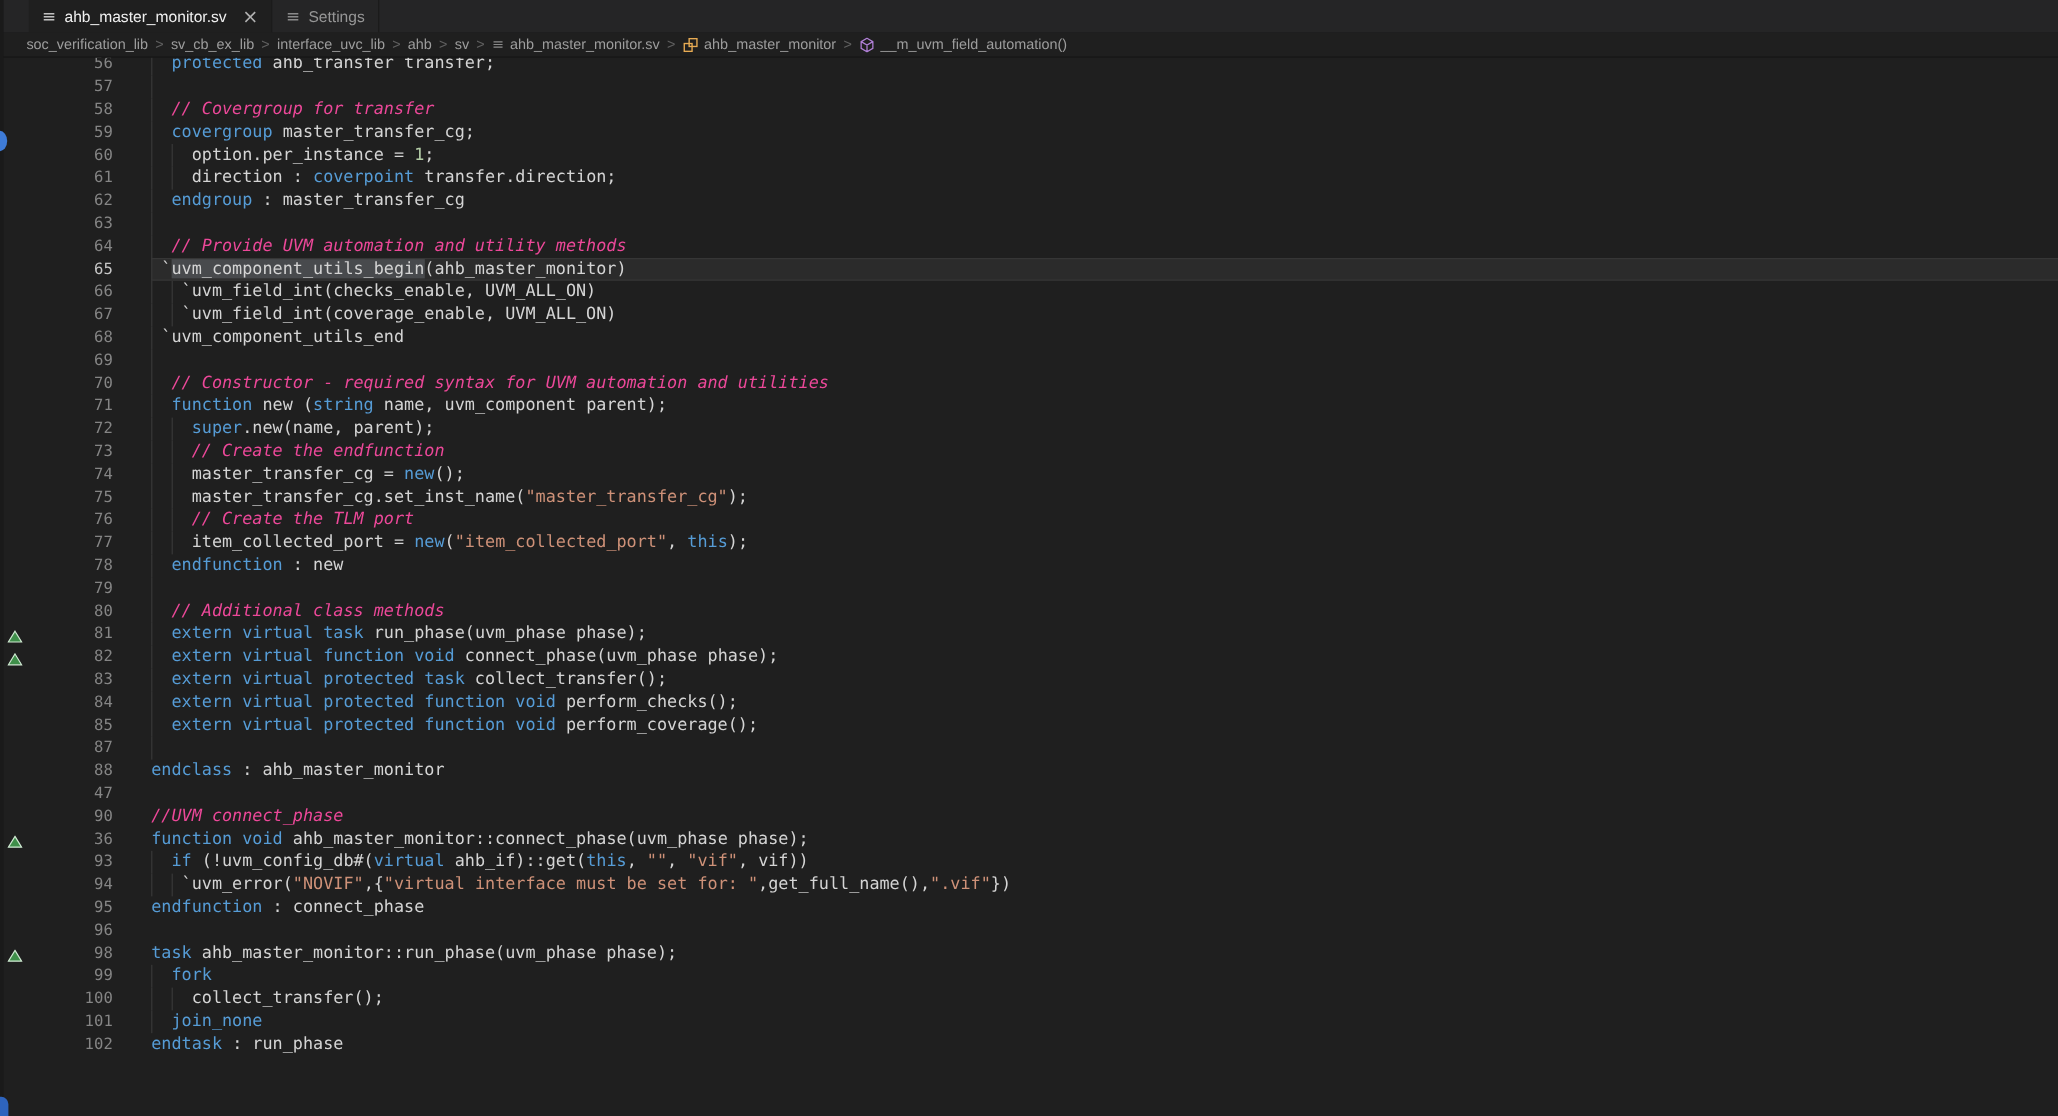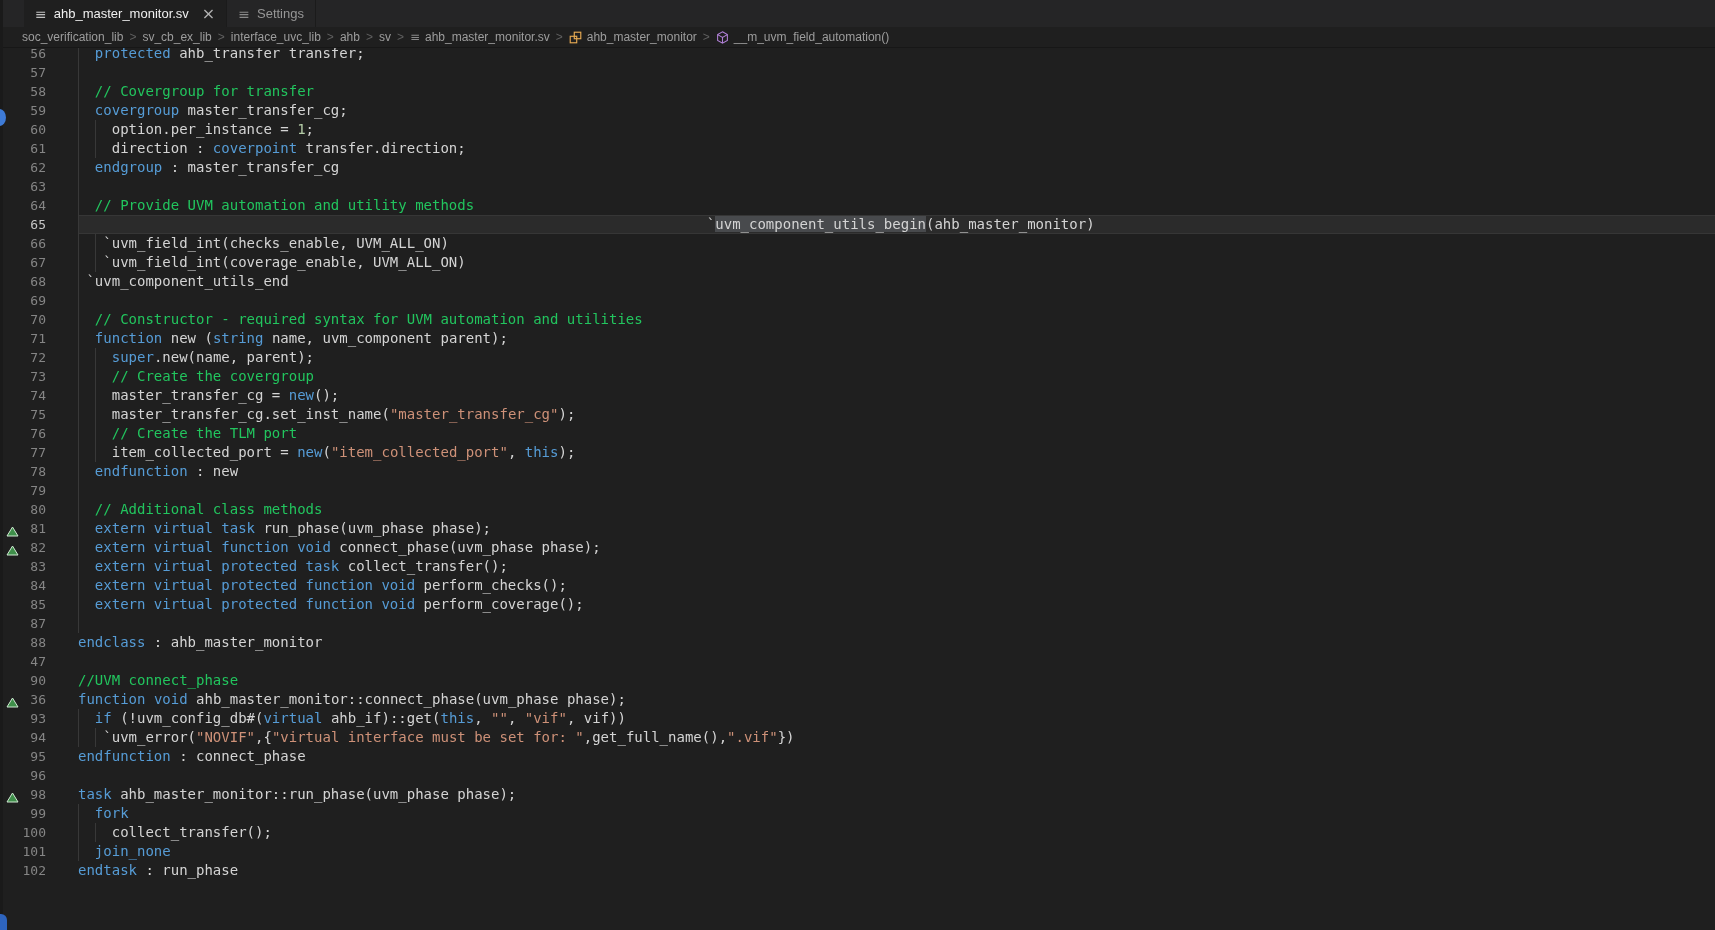--- a/index.html
+++ b/index.html
@@ -22,33 +22,33 @@
                border-bottom:1px solid #171717;}
   .crumb{display:flex;align-items:center;gap:5px;cursor:pointer;white-space:nowrap;}
   .crumb-sep{color:#5f5f5f;margin:0 6px;font-size:12px;}
   .crumb .ficon{font-size:12px;}
   .crumb svg{display:block;}
 
   
   .editor{position:absolute;top:47px;left:0;right:0;bottom:0;overflow:hidden;z-index:1;}
   .lines{margin-top:-3px;}
   .row{display:flex;height:19px;}
-  .gutter{flex:0 0 78px;width:78px;position:relative;}
+  .gutter{flex:0 0 78px;width:78px;position:relative;padding-left:48px;}
   .lnum{position:absolute;right:32px;top:0;line-height:19px;font-size:13px;color:#858585;
         font-family:"DejaVu Sans Mono",monospace;}
   .row.current .lnum{color:#c6c6c6;}
   .marker{position:absolute;left:6px;top:4px;}
   .codeln{flex:1 1 auto;position:relative;white-space:pre;line-height:19px;font-size:14px;
           font-family:"DejaVu Sans Mono",monospace;color:#d4d4d4;}
   .row.current .codeln{background:rgba(255,255,255,0.055);
-        box-shadow:inset 0 1px 0 rgba(255,255,255,0.055),inset 0 -1px 0 rgba(255,255,255,0.055);text-align:center;}
+        box-shadow:inset 0 1px 0 rgba(255,255,255,0.055),inset 0 -1px 0 rgba(255,255,255,0.055);}
   .guide{position:absolute;top:0;bottom:0;width:1px;background:#383838;}
   .t-tx{color:#d4d4d4;}
   .t-kw{color:#569cd6;}
-  .t-cm{color:#22c55e;}
+  .t-cm{color:#ec4899;font-style:italic;}
   .t-str{color:#ce9178;}
   .t-num{color:#b5cea8;}
   .t-hl{color:#d4d4d4;background:rgba(99,104,110,0.52);}
 
   
   .edge-strip{position:absolute;left:0;top:0;width:3px;height:100%;background:#1a1a1a;z-index:4;}
   .accent-dot{position:absolute;left:-7px;top:109px;width:13px;height:17px;border-radius:50%;
               background:#3e7bd7;z-index:5;}
   .accent-corner{position:absolute;left:0;top:914px;width:7px;height:16px;background:#2e64be;
               border-radius:0 6px 0 0;z-index:5;}
@@ -210,21 +210,21 @@
         <div class="row">
           <div class="gutter">
             <span class="lnum">72</span>
           </div>
           <div class="codeln"><span class="guide" style="left: 0ch;"></span><span class="guide" style="left: 2ch;"></span><span class="t-tx">    </span><span class="t-kw">super</span><span class="t-tx">.new(name, parent);</span></div>
         </div>
         <div class="row">
           <div class="gutter">
             <span class="lnum">73</span>
           </div>
-          <div class="codeln"><span class="guide" style="left: 0ch;"></span><span class="guide" style="left: 2ch;"></span><span class="t-tx">    </span><span class="t-cm">// Create the covergroup</span></div>
+          <div class="codeln"><span class="guide" style="left: 0ch;"></span><span class="guide" style="left: 2ch;"></span><span class="t-tx">    </span><span class="t-cm">// Create the endfunction</span></div>
         </div>
         <div class="row">
           <div class="gutter">
             <span class="lnum">74</span>
           </div>
           <div class="codeln"><span class="guide" style="left: 0ch;"></span><span class="guide" style="left: 2ch;"></span><span class="t-tx">    master_transfer_cg = </span><span class="t-kw">new</span><span class="t-tx">();</span></div>
         </div>
         <div class="row">
           <div class="gutter">
             <span class="lnum">75</span>

